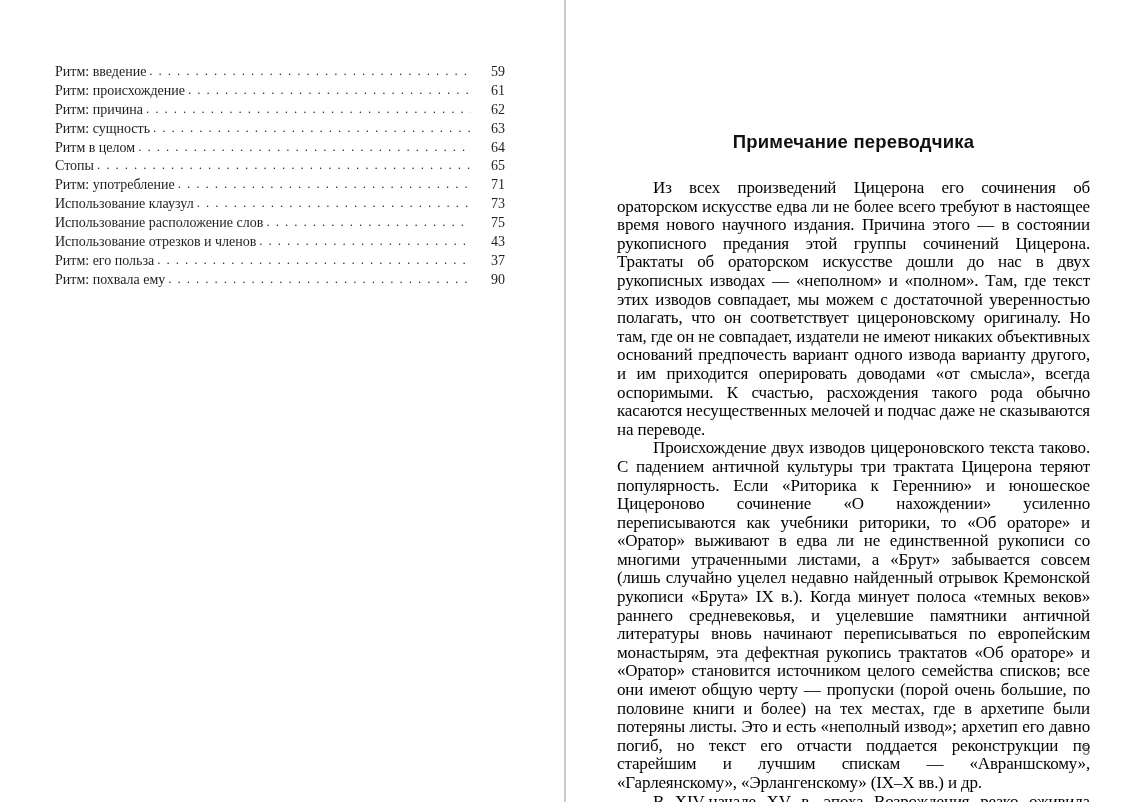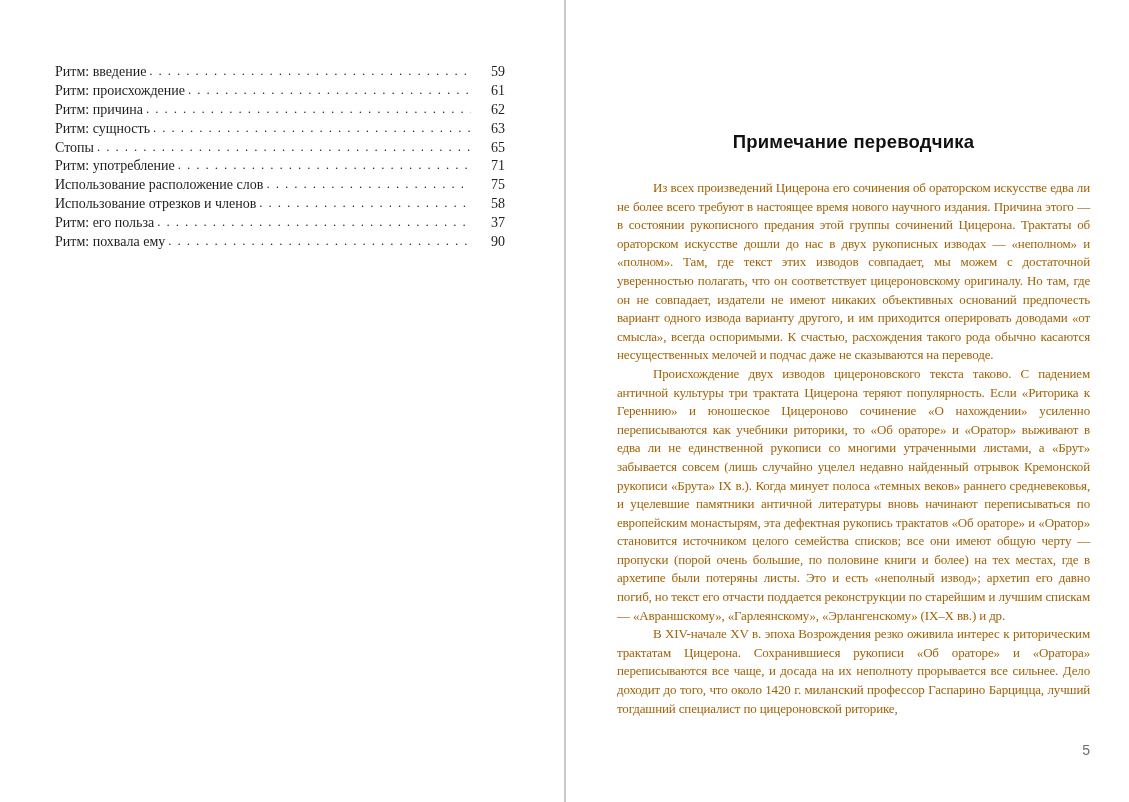--- a/index.html
+++ b/index.html
@@ -66,26 +66,26 @@
   .note-heading {
     font-family: "Liberation Sans", sans-serif;
     font-weight: bold;
     font-size: 18.5px;
     color: #111111;
     text-align: center;
     letter-spacing: 0.2px;
     margin-bottom: 26px;
   }
   .body-para {
-    font-size: 13px;
+    font-size: 17px;
     line-height: 18.6px;
     letter-spacing: -0.15px;
     text-align: justify;
     text-indent: 36px;
-    color: #a16207;
+    color: #000000;
   }
   .page-num {
     position: absolute;
     left: 617px;
     top: 742px;
     width: 473px;
     text-align: right;
     font-family: "Liberation Sans", sans-serif;
     font-size: 14px;
     color: #6e6e6e;
@@ -113,38 +113,48 @@
       <span class="toc-label">Ритм: причина</span>
         <span class="toc-leader"></span>
         <span class="toc-page">62</span>
     </div>
     <div class="toc-row">
       <span class="toc-label">Ритм: сущность</span>
         <span class="toc-leader"></span>
         <span class="toc-page">63</span>
     </div>
     <div class="toc-row">
+      <span class="toc-label">Ритм в целом</span>
+        <span class="toc-leader"></span>
+        <span class="toc-page">64</span>
+    </div>
+    <div class="toc-row">
       <span class="toc-label">Стопы</span>
         <span class="toc-leader"></span>
         <span class="toc-page">65</span>
     </div>
     <div class="toc-row">
       <span class="toc-label">Ритм: употребление</span>
         <span class="toc-leader"></span>
         <span class="toc-page">71</span>
     </div>
     <div class="toc-row">
+      <span class="toc-label">Использование клаузул</span>
+        <span class="toc-leader"></span>
+        <span class="toc-page">73</span>
+    </div>
+    <div class="toc-row">
       <span class="toc-label">Использование расположение слов</span>
         <span class="toc-leader"></span>
         <span class="toc-page">75</span>
     </div>
     <div class="toc-row">
       <span class="toc-label">Использование отрезков и членов</span>
         <span class="toc-leader"></span>
-        <span class="toc-page">58</span>
+        <span class="toc-page">43</span>
     </div>
     <div class="toc-row">
       <span class="toc-label">Ритм: его польза</span>
         <span class="toc-leader"></span>
         <span class="toc-page">37</span>
     </div>
     <div class="toc-row">
       <span class="toc-label">Ритм: похвала ему</span>
         <span class="toc-leader"></span>
         <span class="toc-page">90</span>

